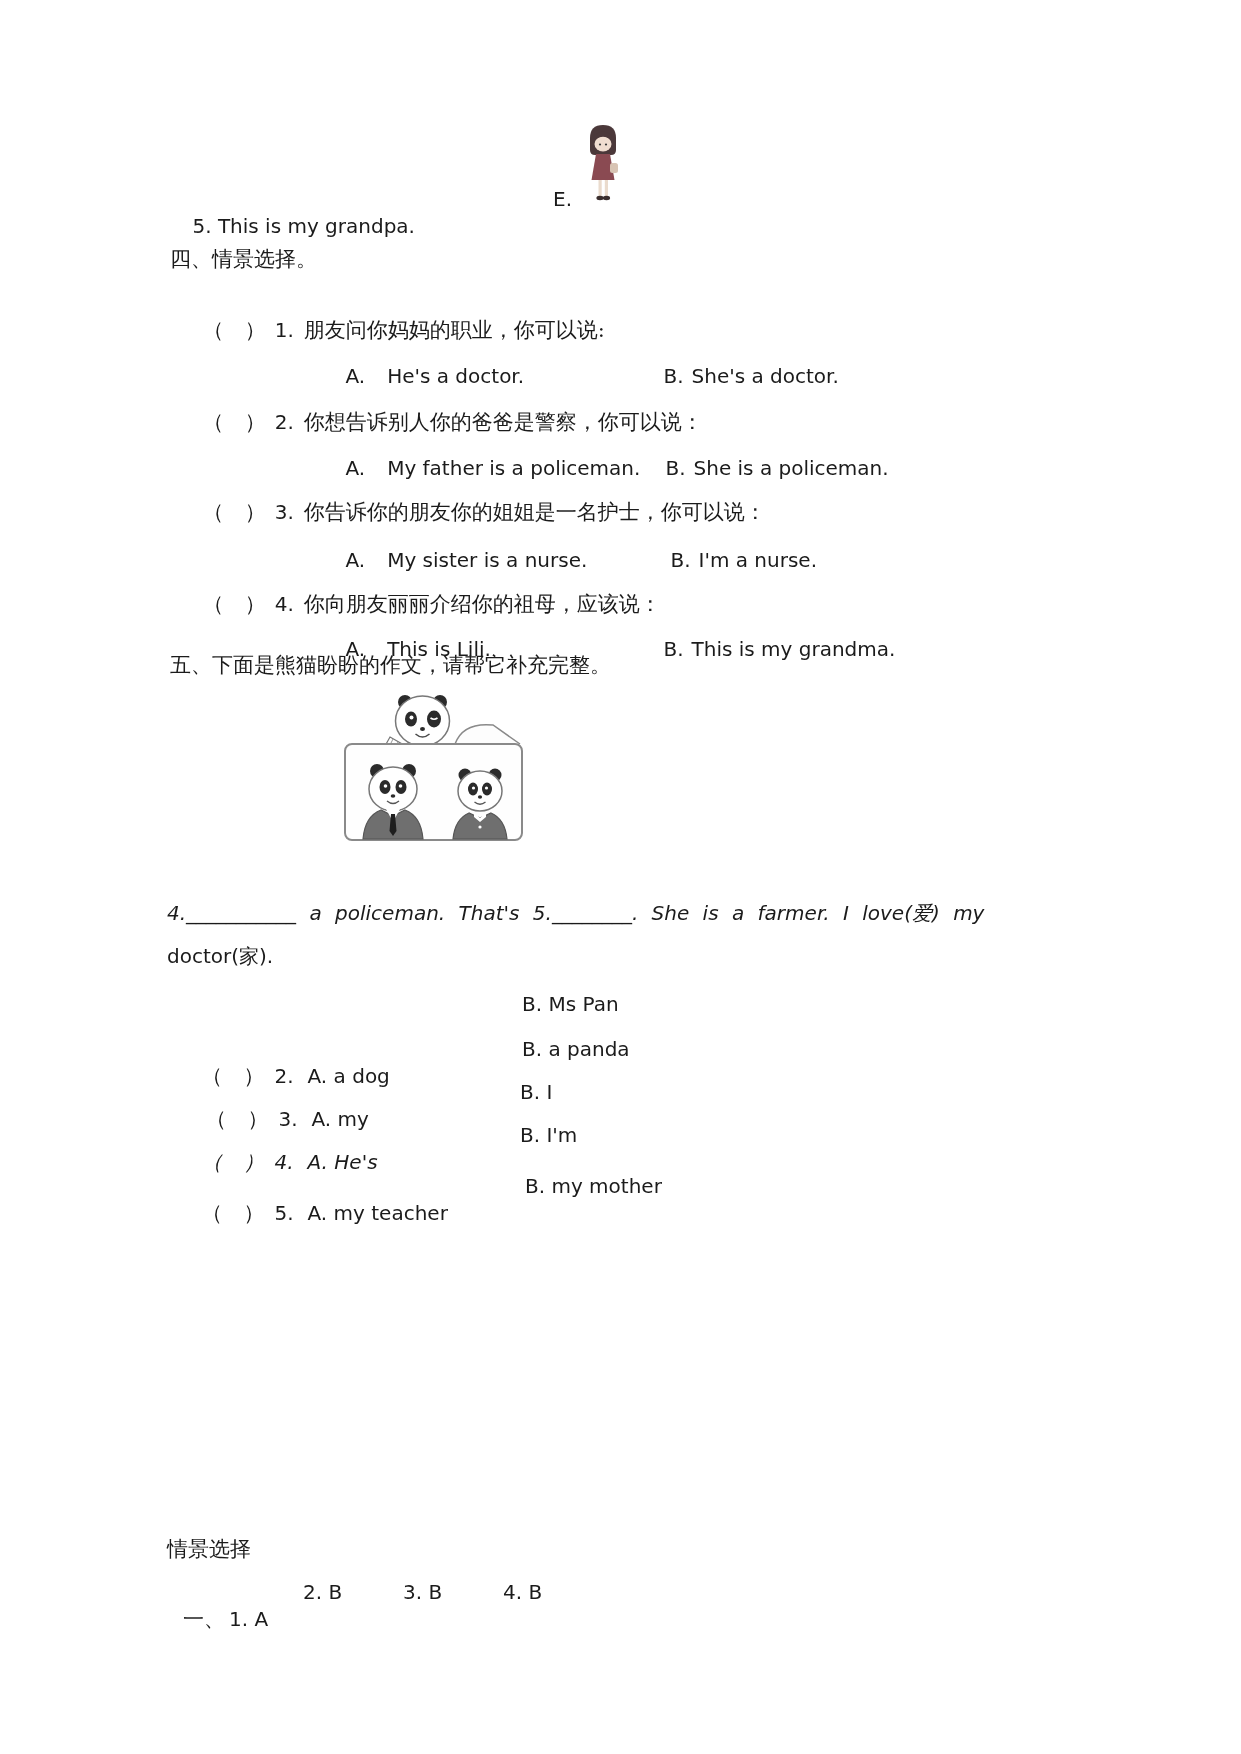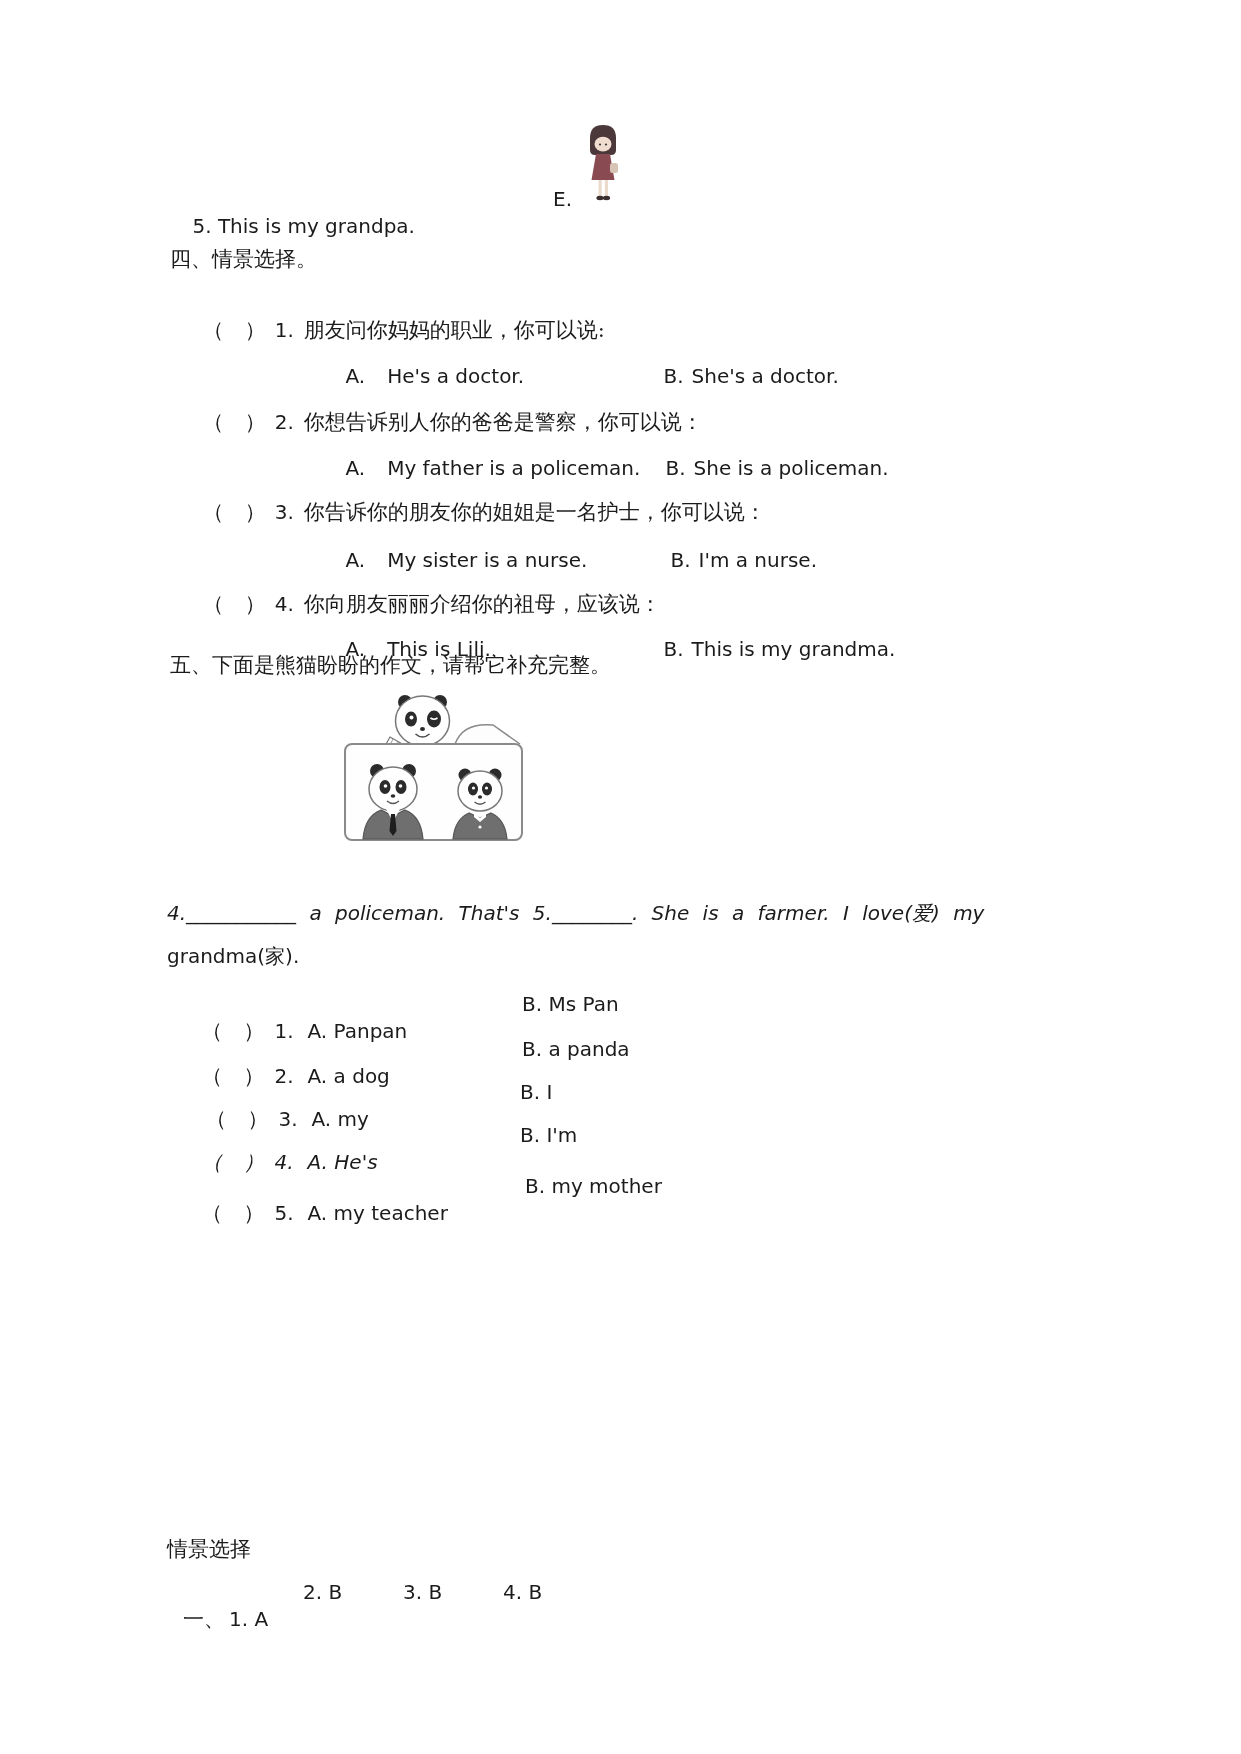--- a/index.html
+++ b/index.html
@@ -135,25 +135,22 @@
       <circle cx="143.5" cy="97" r="1.6" fill="#ffffff"></circle>
       <ellipse cx="137" cy="106" rx="2.1" ry="1.7" fill="#2b2b2b"></ellipse>
       <path d="M131.5 111 q5.5 4.5 11 0" stroke="#555" stroke-width="1.3" fill="none"></path>
       <path d="M110 148 Q112 128 126 122 L137 127 L148 122 Q162 128 164 148 Z" fill="#6f6f6f" stroke="#555" stroke-width="1.2"></path>
       <polygon points="131,121 137,127 143,121 143,126 137,131 131,126" fill="#ffffff"></polygon>
       <circle cx="137" cy="136" r="1.6" fill="#ffffff"></circle>
     </g>
   </svg>
 
   <div class="row en essay" style="left:167px;top:900px;font-style:italic;">4.___________ a policeman. That's 5.________. She is a farmer. I love(爱) my</div>
-  <div class="row en" style="left:167px;top:943px;">grandma(家).</div>
+  <div class="row en" style="left:167px;top:943px;">doctor(家).</div>
 
-  <div class="row en" style="left:176px;top:991px;">
-    <span class="zh paren">（　）</span><span class="choice-num">1.</span><span>A. Panpan</span>
-  </div>
   <div class="row en" style="left:522px;top:991px;">B. Ms Pan</div>
 
   <div class="row en" style="left:176px;top:1036px;">
     <span class="zh paren">（　）</span><span class="choice-num">2.</span><span>A. a dog</span>
   </div>
   <div class="row en" style="left:522px;top:1036px;">B. a panda</div>
 
   <div class="row en" style="left:180px;top:1079px;">
     <span class="zh paren">（　）</span><span class="choice-num">3.</span><span>A. my</span>
   </div>

